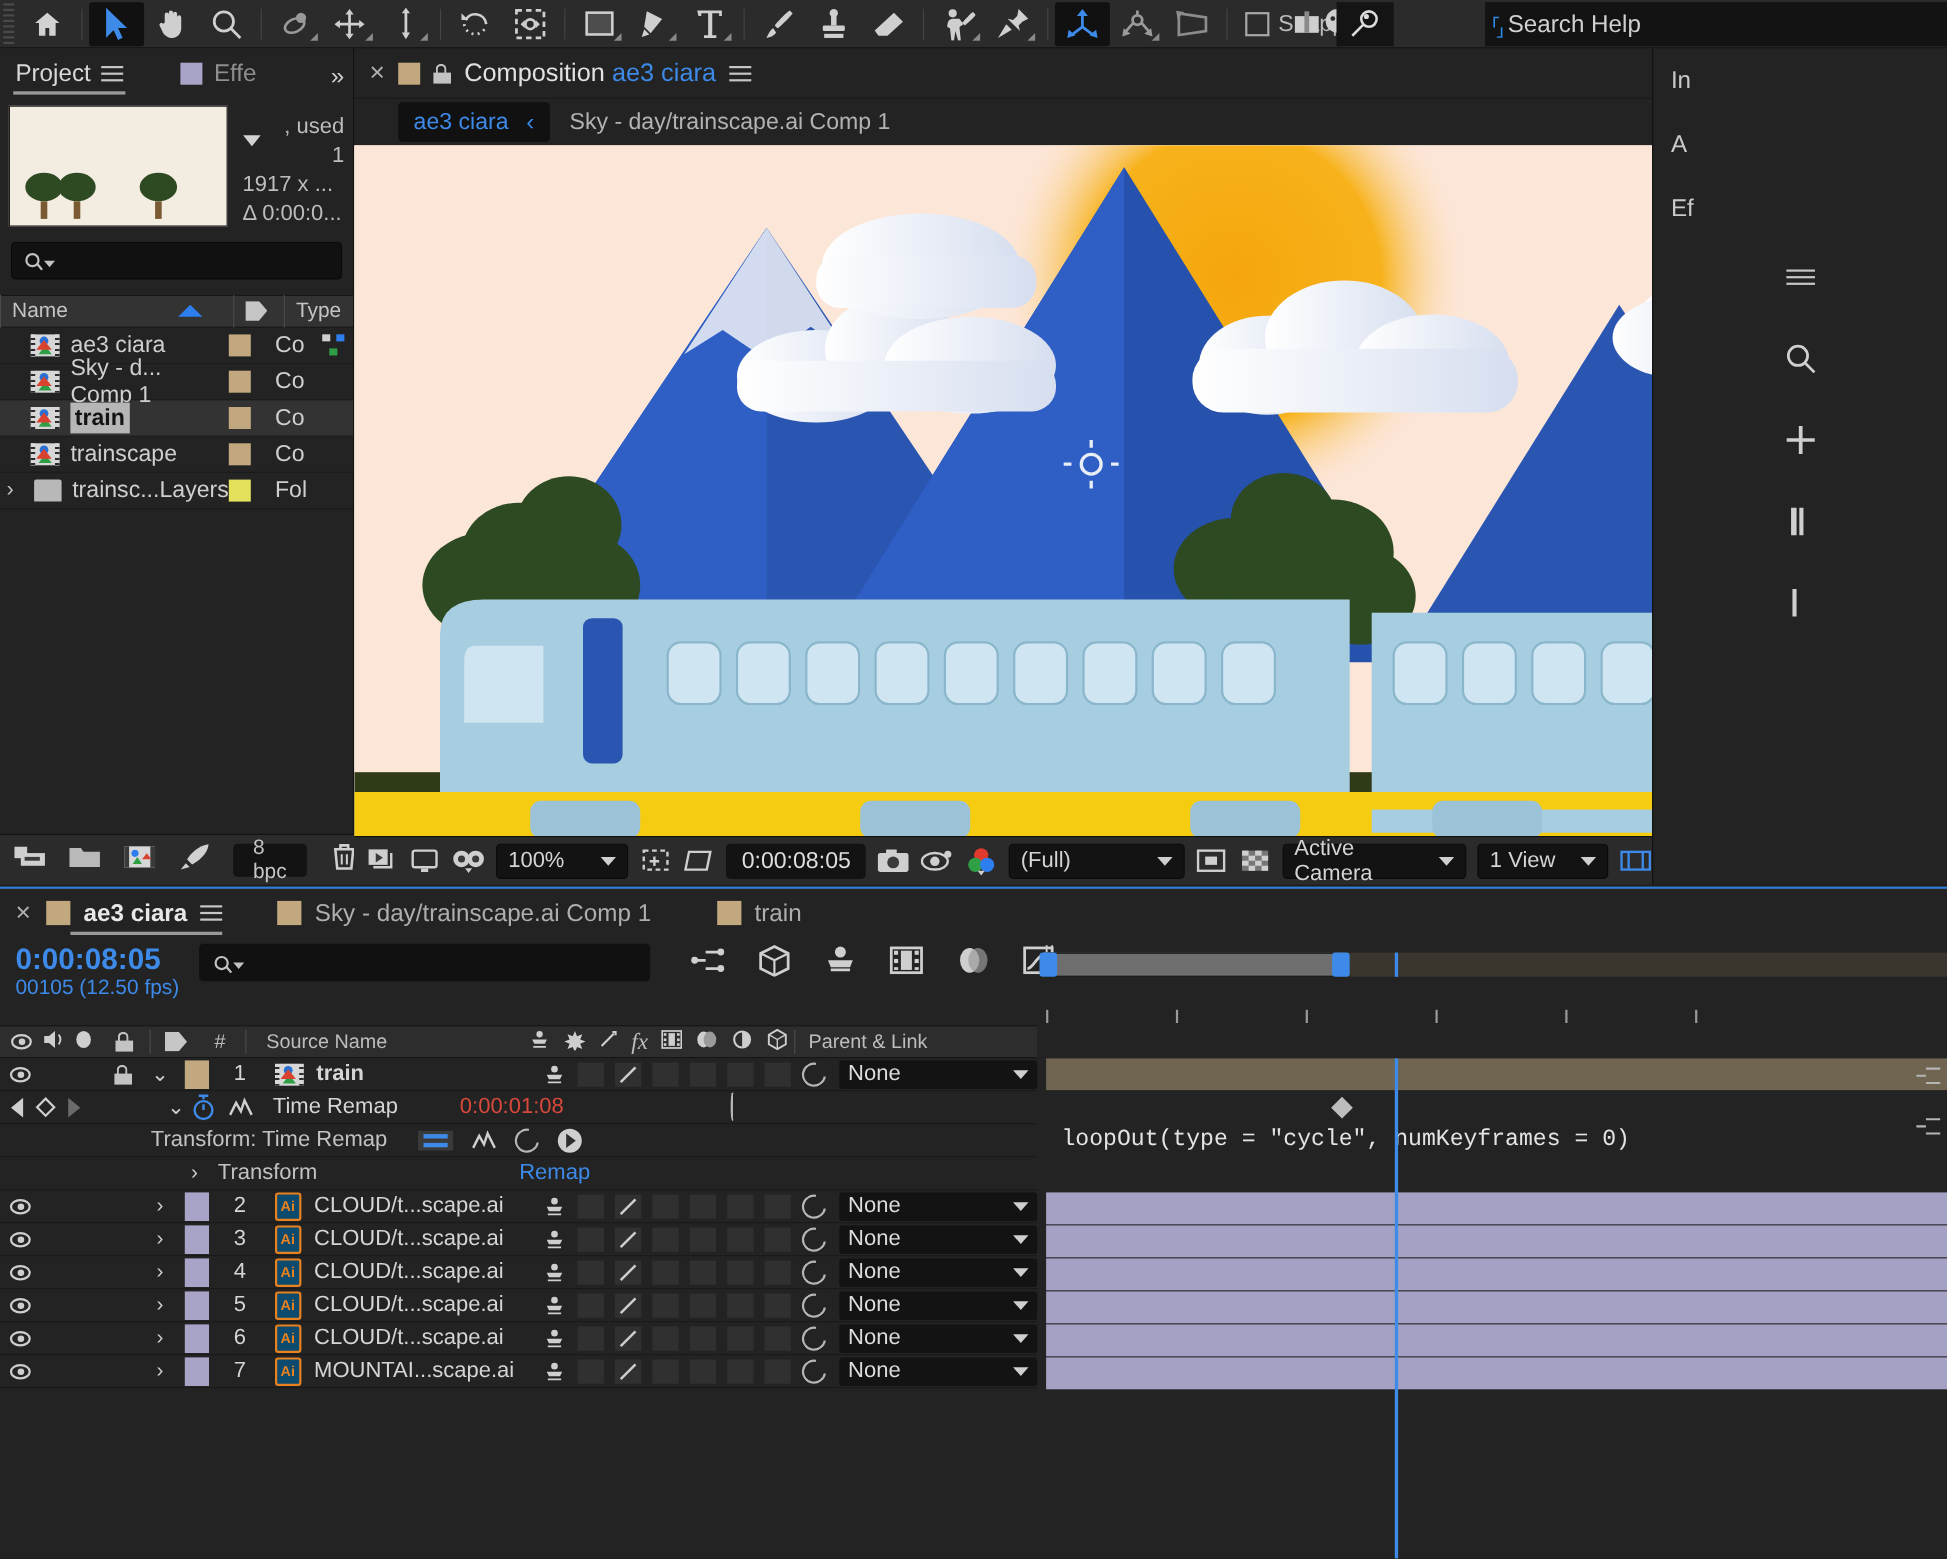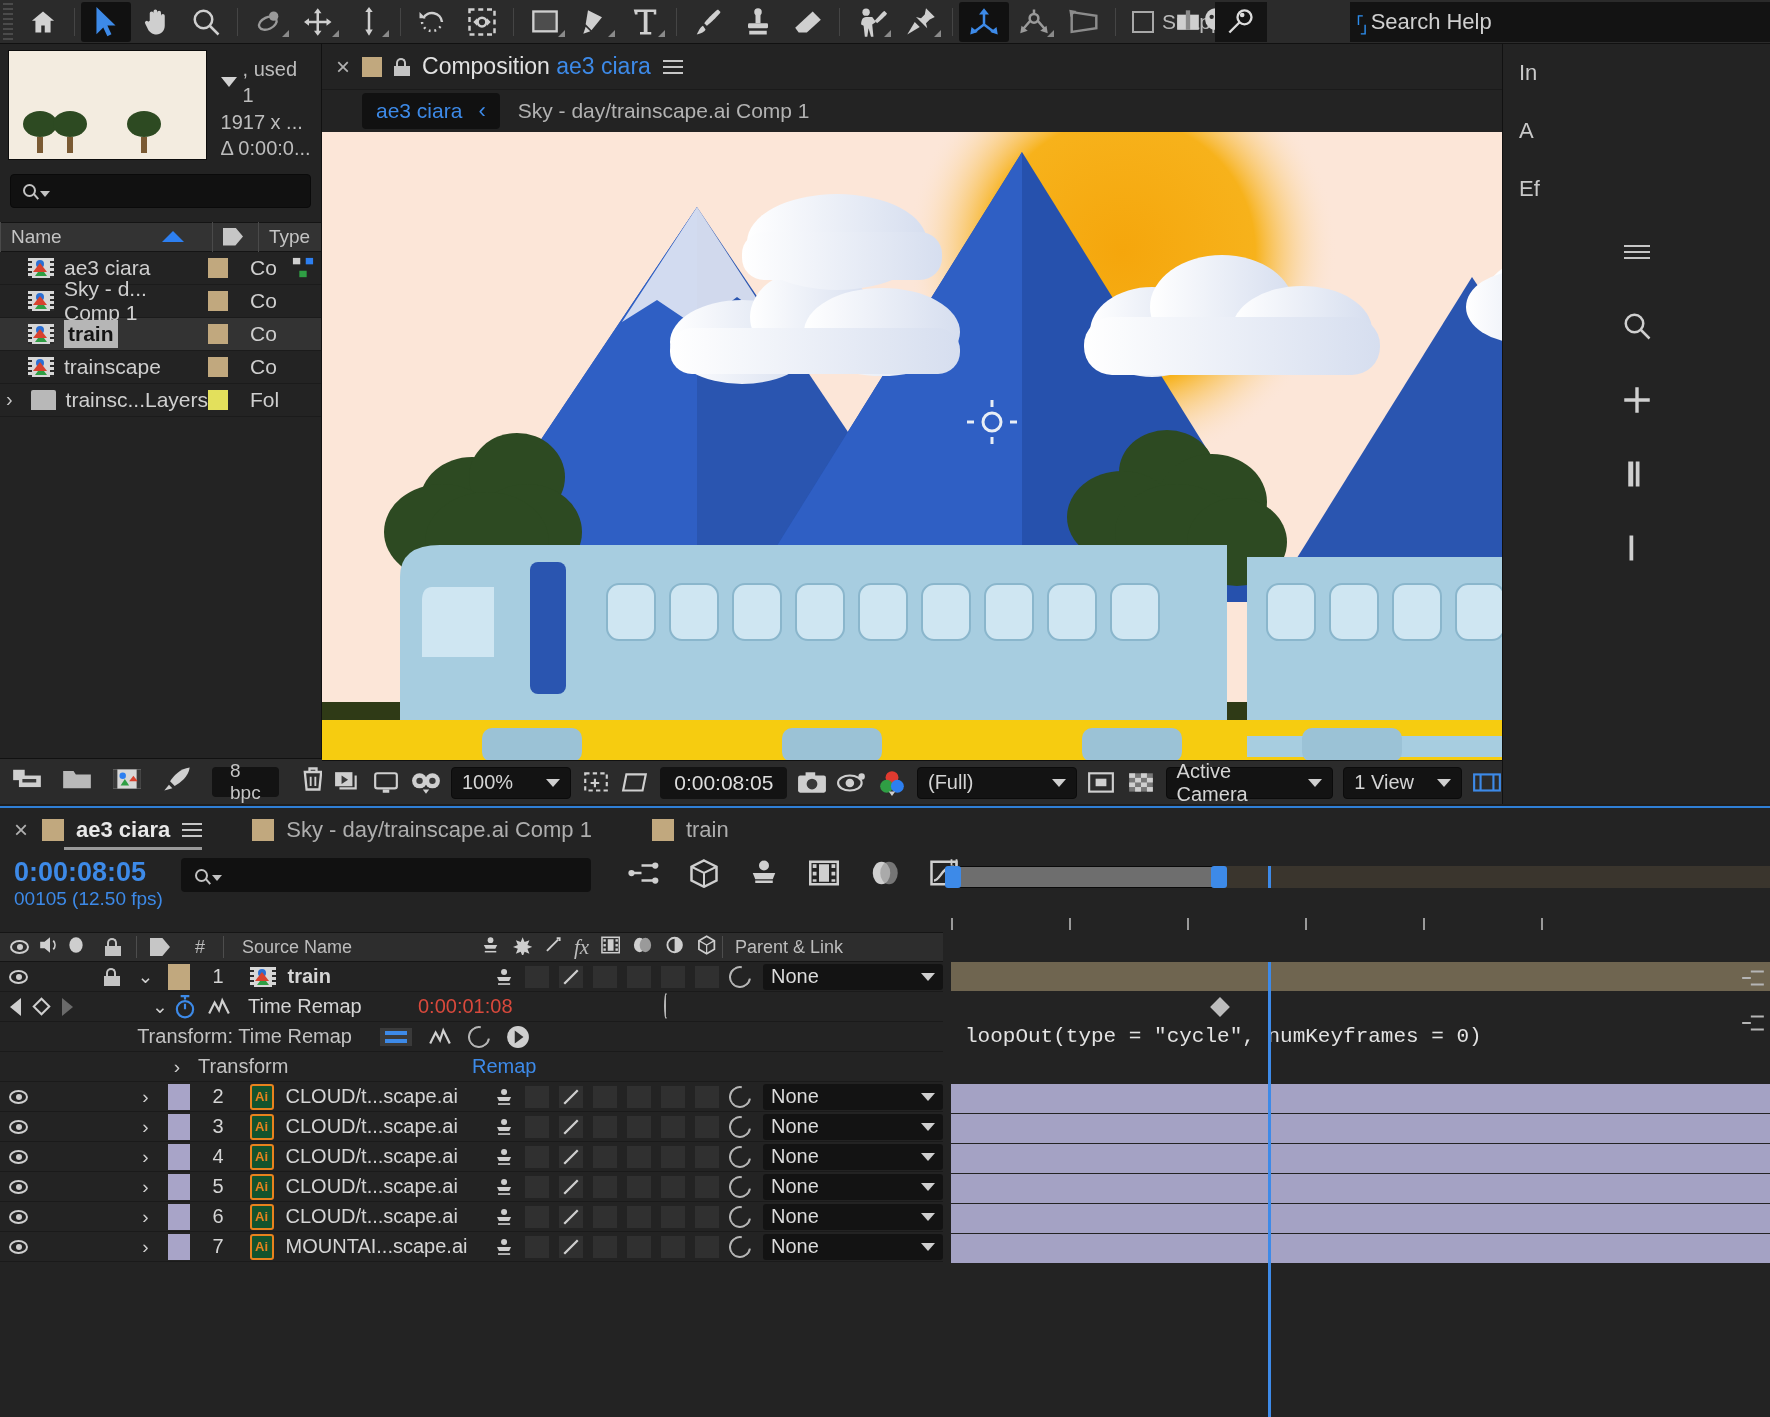--- a/index.html
+++ b/index.html
@@ -57,21 +57,21 @@
   .hamb { display:inline-flex; flex-direction:column; gap:4px; }
   .hamb i { width:20px;height:2px;background:#c6c6c6;display:block; }
   .chev2 { position:absolute; right:8px; top:12px; color:#d0d0d0; font-size:22px; }
 
   .thumbrow { display:flex; padding:6px 8px 0 8px; gap:14px; }
   .thumb { width:200px; height:110px; background:#f3ece0; border:1px solid #0c0c0c; position:relative;}
   .tree { position:absolute; bottom:6px; }
   .tree .crown { width:34px;height:26px;background:#2d4a22;border-radius:50%; }
   .tree .trunk { width:6px;height:16px;background:#7a5a33;margin:0 auto; }
   .meta { font-size:20px; color:#bdbdbd; line-height:1.32; padding-top:6px;}
-  .meta .r1 { display:flex; align-items:center; gap:6px; }
+  .meta .r1 { display:flex; align-items:center; gap:6px;text-align:right; }
   .tri-d { width:0;height:0;border-left:8px solid transparent;border-right:8px solid transparent;
      border-top:10px solid #d2d2d2; }
 
   .searchfield {
     margin:12px 10px 0 10px; height:34px; background:#111; border:1px solid #0a0a0a;
     border-radius:4px; display:flex; align-items:center; padding-left:12px; gap:4px;
   }
   .magn { width:13px;height:13px;border:2px solid #c2c2c2;border-radius:50%;
      position:relative; display:inline-block; }
   .magn::after{content:"";position:absolute;width:2px;height:7px;background:#c2c2c2;
@@ -95,21 +95,21 @@
   .compicon { width:26px;height:20px; background:#d7d7d7; position:relative; flex:0 0 auto;
      display:flex;align-items:center;justify-content:center;}
   .compicon::before,.compicon::after{content:"";position:absolute;top:0;bottom:0;width:4px;
      background:repeating-linear-gradient(#d7d7d7 0 3px,#2a2a2a 3px 5px);}
   .compicon::before{left:0;} .compicon::after{right:0;}
   .ci-dot{position:absolute;left:8px;top:2px;width:8px;height:8px;border-radius:50%;background:#2a6fd4;}
   .ci-tri{position:absolute;left:7px;bottom:2px;width:0;height:0;border-left:6px solid transparent;
      border-right:6px solid transparent;border-bottom:8px solid #2f9e44;}
   .ci-sq{position:absolute;right:7px;top:5px;width:0;height:0;border-left:7px solid transparent;
      border-right:7px solid transparent;border-bottom:9px solid #d8422e;}
-  .aiicon{width:24px;height:26px;background:#14532d;border:2px solid #e8821e;border-radius:3px;
+  .aiicon{width:24px;height:26px;background:#0c4a6e;border:2px solid #e8821e;border-radius:3px;
      color:#e8821e;font-size:13px;font-weight:bold;display:flex;align-items:center;justify-content:center;
      flex:0 0 auto;}
   .lbl-sw { width:20px;height:20px;background:#c1a87e; }
   .lbl-sw.yel { background:#e3e05c; }
   .folder { width:26px;height:20px;background:#b8b8b8;border-radius:2px 2px 0 0; position:relative;}
   .typecol { width:60px; }
   .proj-bottom { position:absolute; left:0; bottom:0; width:322px; height:46px;
      background:#2b2b2b; border-top:1px solid #111; display:flex; align-items:center; gap:20px; padding-left:12px;}
   .bpcbox { height:30px; padding:0 18px; background:#131313; border-radius:4px;
      display:flex;align-items:center; font-size:19px; color:#c5c5c5; }
@@ -398,20 +398,35 @@
         </svg>
     </div>
 
     <div class="searchhelp">
       <span class="bracket">⸢⸥</span>
       <span>Search Help</span>
     </div>
   </div>
 
   <div class="project">
+    <div class="panel-tabs">
+      <div class="ptab active">
+        <span>Project</span>
+        <span class="hamb">
+            <i></i>
+            <i></i>
+            <i></i>
+          </span>
+      </div>
+      <div class="ptab dim" style="margin-left:40px;">
+        <span class="sw"></span>
+        <span>Effe</span>
+      </div>
+      <span class="chev2">»</span>
+    </div>
 
     <div class="thumbrow">
       <div class="thumb">
         <div class="tree" style="left:14px;">
             <div class="crown"></div>
             <div class="trunk"></div>
           </div>
         <div class="tree" style="left:44px;">
             <div class="crown"></div>
             <div class="trunk"></div>

